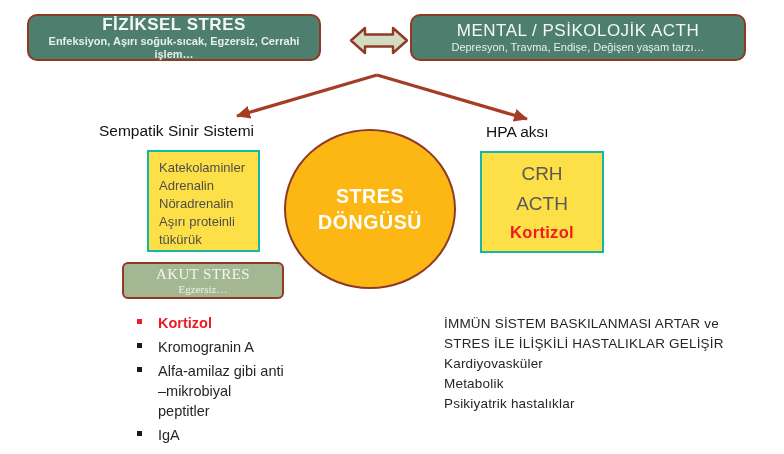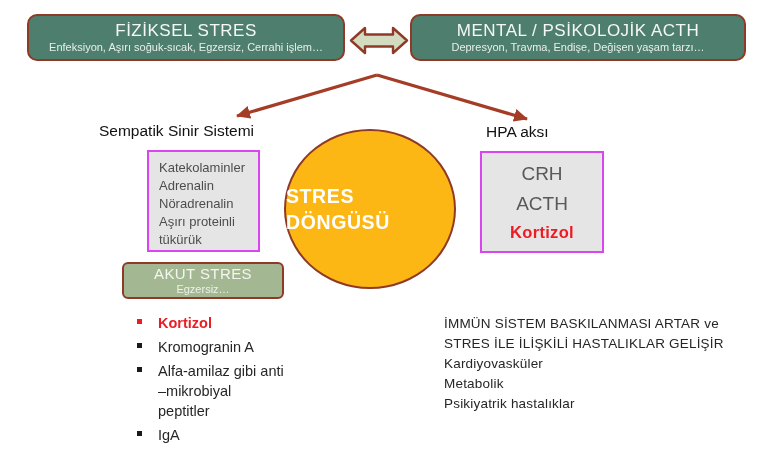--- a/index.html
+++ b/index.html
@@ -7,60 +7,60 @@
     position:relative;width:784px;height:454px;background:#fff;overflow:hidden;
     font-family:"Liberation Sans",sans-serif;
   }
   
   .gbox{
     position:absolute;box-sizing:border-box;
     background:#4e7f6e;border:2px solid #8e3a27;border-radius:10px;
     color:#f5f8f5;text-align:center;display:flex;flex-direction:column;
     justify-content:center;line-height:1.15;padding:2px 4px;
   }
-  .gbox.fiziksel{left:27px;top:14px;width:318px;height:47px;}
+  .gbox.fiziksel{left:27px;top:14px;width:294px;height:47px;font-weight:bold;}
   .gbox.mental{left:410px;top:14px;width:336px;height:47px;}
   .gbox-title{font-size:17px;letter-spacing:.5px;}
   .gbox-sub{font-size:11px;color:#e7efe9;margin-top:1px;}
   
   .dbl-arrow{position:absolute;left:349px;top:23px;width:60px;height:35px;}
   
   .branches{position:absolute;left:0;top:0;width:784px;height:454px;pointer-events:none;}
   
   .h-branch{position:absolute;font-size:15.5px;font-weight:normal;color:#111;white-space:nowrap;}
   .h-left{left:99px;top:122px;}
   .h-right{left:486px;top:123px;}
   
   .bbox{
-    position:absolute;box-sizing:border-box;background:#e5e5e5;
-    border:2px solid #d946ef;color:#4d4d4d;font-size:13px;
+    position:absolute;box-sizing:border-box;background:#fde047;
+    border:2px solid #14b8a6;color:#4d4d4d;font-size:13px;
   }
   .bbox.leftbox{left:147px;top:150px;width:113px;height:102px;padding:7px 4px 0 10px;line-height:1.38;}
   .bbox.rightbox{
     left:480px;top:151px;width:124px;height:102px;text-align:center;
     display:flex;flex-direction:column;justify-content:space-between;
     padding:10px 0 9px 0;
   }
   .hormone{color:#595959;font-size:19px;}
   .cortisol{color:#ec1c24;font-weight:bold;font-size:16.5px;letter-spacing:.3px;}
   
   .circle{
     position:absolute;left:284px;top:129px;width:172px;height:160px;
     background:#fdb714;border:2px solid #8e3a27;border-radius:50%;
-    display:flex;flex-direction:column;justify-content:center;align-items:flex-start;
+    display:flex;flex-direction:column;justify-content:center;align-items:center;
     color:#fff;font-weight:bold;font-size:19.5px;letter-spacing:.6px;line-height:1.35;
     box-sizing:border-box;text-align:center;
   }
   
   .gbox2{
     position:absolute;box-sizing:border-box;background:#a3b793;
     border:2px solid #8e3a27;border-radius:6px;color:#f4f6f0;text-align:center;
     display:flex;flex-direction:column;justify-content:center;line-height:1.1;
   }
-  .gbox2.akut{left:122px;top:262px;width:162px;height:37px;}
+  .gbox2.akut{left:122px;top:262px;width:162px;height:37px;font-family:Liberation Serif, serif;}
   .gbox2.kronik{left:440px;top:264px;width:244px;height:37px;}
   .gbox2-title{font-size:15px;letter-spacing:.4px;}
   .gbox2-sub{font-size:11px;color:#eef1e8;margin-top:1px;}
   
   .mlist{
     position:absolute;left:135px;top:313px;width:150px;margin:0;padding:0;
     list-style:none;font-size:14.5px;color:#262626;
   }
   .mlist li{position:relative;padding-left:23px;margin-bottom:4px;line-height:1.38;max-width:126px;}
   .sq{position:absolute;left:2px;top:6px;width:5px;height:5px;background:#1a1a1a;}

